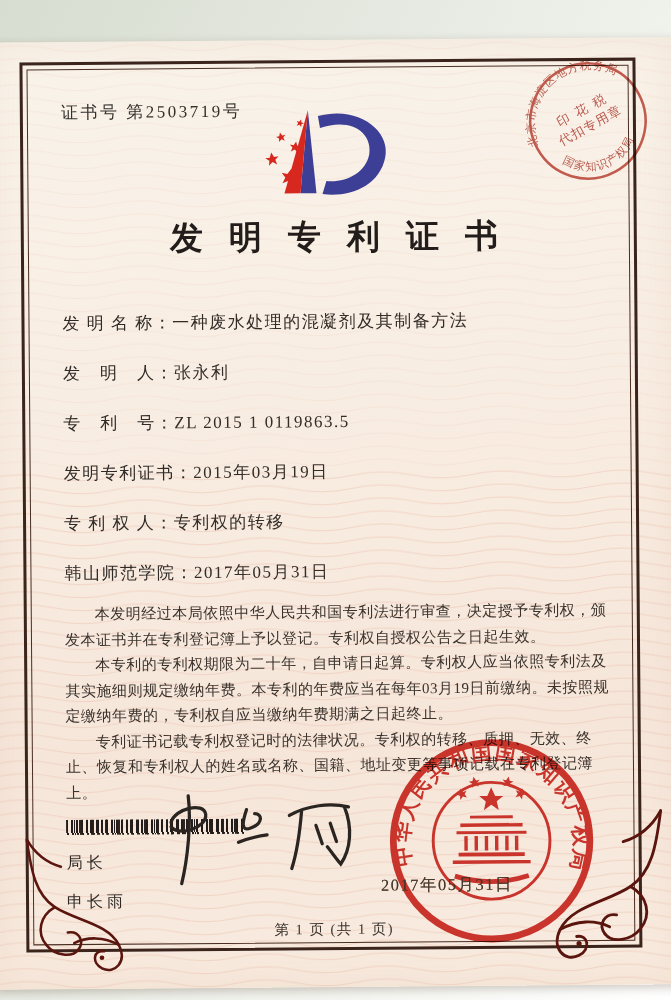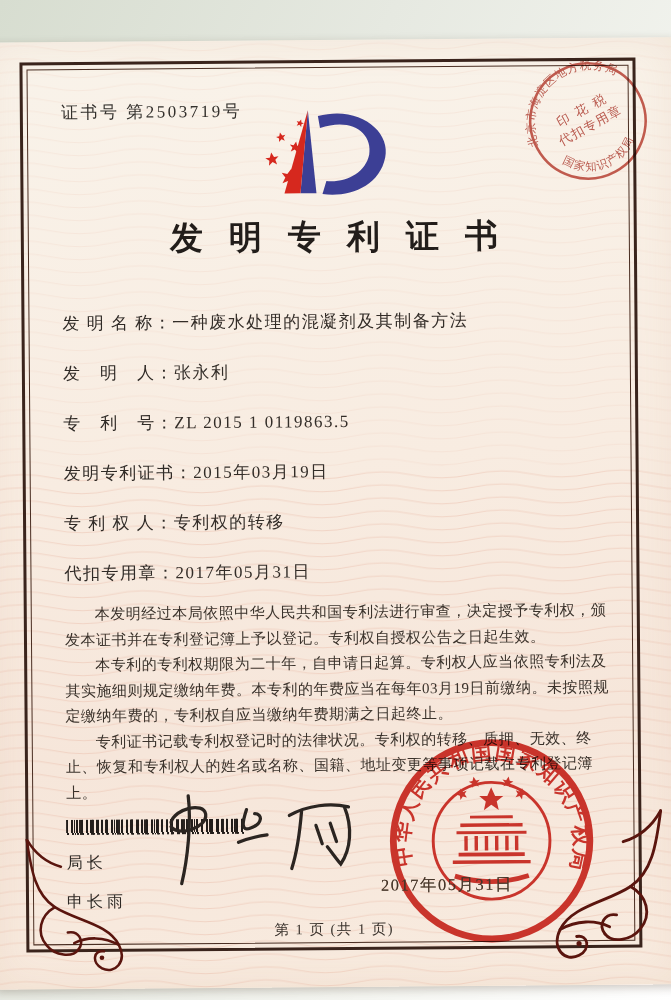--- a/index.html
+++ b/index.html
@@ -91,21 +91,21 @@
       </div>
 
       <h1 class="title">发明专利证书</h1>
 
       <div class="fields">
         <div class="field"><span class="flabel">发 明 名 称：</span><span class="fvalue">一种废水处理的混凝剂及其制备方法</span></div>
         <div class="field"><span class="flabel">发　明　人：</span><span class="fvalue">张永利</span></div>
         <div class="field"><span class="flabel">专　利　号：</span><span class="fvalue">ZL 2015 1 0119863.5</span></div>
         <div class="field"><span class="flabel">发明专利证书：</span><span class="fvalue">2015年03月19日</span></div>
         <div class="field"><span class="flabel">专 利 权 人：</span><span class="fvalue">专利权的转移</span></div>
-        <div class="field"><span class="flabel">代扣专用章：</span><span class="fvalue">2017年05月31日</span></div>
+        <div class="field"><span class="flabel">韩山师范学院：</span><span class="fvalue">2017年05月31日</span></div>
       </div>
 
       <div class="paras">
         <p>本发明经过本局依照中华人民共和国专利法进行审查，决定授予专利权，颁发本证书并在专利登记簿上予以登记。专利权自授权公告之日起生效。</p>
         <p>本专利的专利权期限为二十年，自申请日起算。专利权人应当依照专利法及其实施细则规定缴纳年费。本专利的年费应当在每年03月19日前缴纳。未按照规定缴纳年费的，专利权自应当缴纳年费期满之日起终止。</p>
         <p>专利证书记载专利权登记时的法律状况。专利权的转移、质押、无效、终止、恢复和专利权人的姓名或名称、国籍、地址变更等事项记载在专利登记簿上。</p>
       </div>
 
       <div class="barcode"></div>
 

